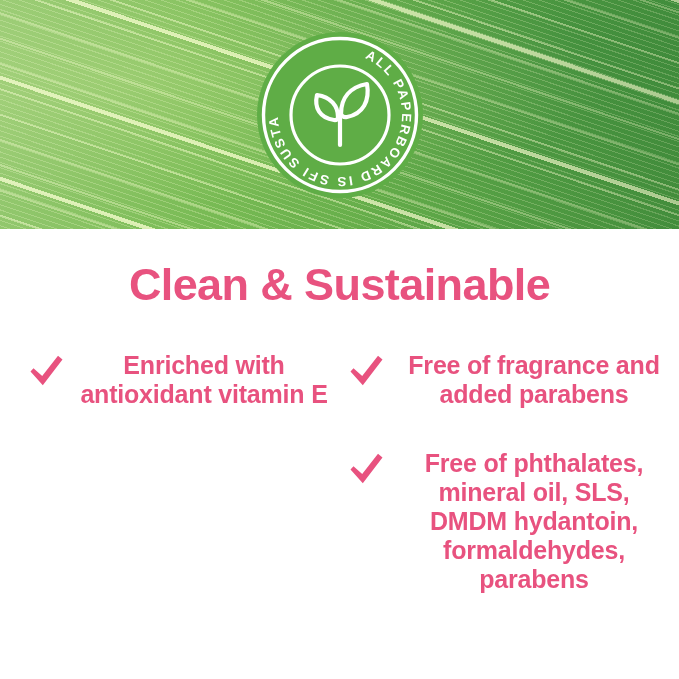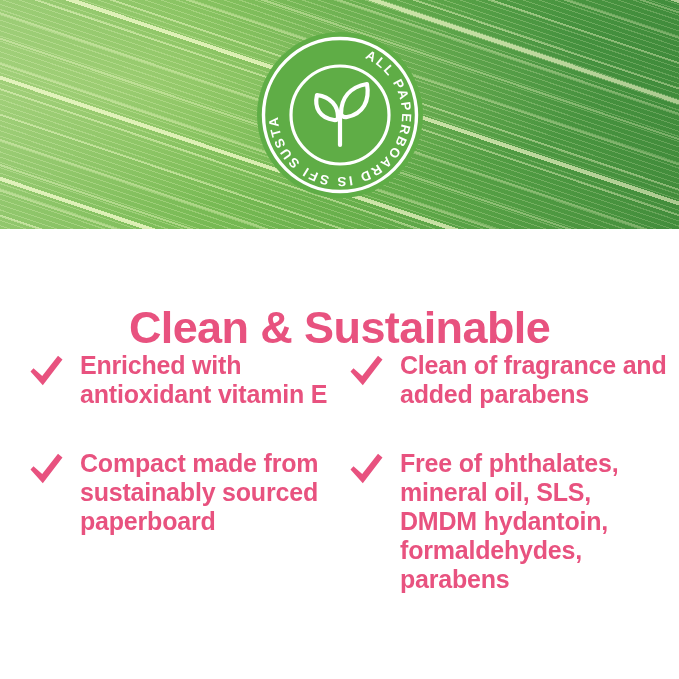--- a/index.html
+++ b/index.html
@@ -121,41 +121,41 @@
     left: 0;
     top: 33px;
     width: 679px;
     text-align: center;
     font-size: 45px;
     font-weight: bold;
     color: #e8527f;
     letter-spacing: -0.6px;
     line-height: 1;
     white-space: nowrap;
-    margin-top: 43px;
   }
 
   .grid {
     position: absolute;
     left: 0;
     top: 122px;
     width: 679px;
   }
   .col {
     position: absolute;
     top: 0;
   }
   .col-left  { left: 28px;  width: 300px; }
   .col-right { left: 348px; width: 320px; }
 
   .feature {
     position: relative;
     display: block;
     padding-left: 52px;
     margin-bottom: 40px;
+    text-align: center;
   }
   .check {
     position: absolute;
     left: 0;
     top: 4px;
     width: 40px;
     height: 34px;
   }
   .check svg { display: block; }
   .feature-text {
@@ -215,40 +215,32 @@
 
         <div class="feature">
           <span class="check">
             <svg width="40" height="34" viewBox="0 0 40 34" xmlns="http://www.w3.org/2000/svg">
               <path d="M 2.5,16.5 L 5.5,13.2 L 14.2,21.0 L 30.0,0.8 L 34.5,4.4 L 14.8,30.2 Z" fill="#e8527f"></path>
             </svg>
           </span>
           <span class="feature-text">Enriched with antioxidant vitamin E</span>
         </div>
 
+
+      </div>
+
+      <div class="col col-right">
+
         <div class="feature">
           <span class="check">
             <svg width="40" height="34" viewBox="0 0 40 34" xmlns="http://www.w3.org/2000/svg">
               <path d="M 2.5,16.5 L 5.5,13.2 L 14.2,21.0 L 30.0,0.8 L 34.5,4.4 L 14.8,30.2 Z" fill="#e8527f"></path>
             </svg>
           </span>
-          <span class="feature-text">Compact made from sustainably sourced paperboard</span>
-        </div>
-
-      </div>
-
-      <div class="col col-right">
-
-        <div class="feature">
-          <span class="check">
-            <svg width="40" height="34" viewBox="0 0 40 34" xmlns="http://www.w3.org/2000/svg">
-              <path d="M 2.5,16.5 L 5.5,13.2 L 14.2,21.0 L 30.0,0.8 L 34.5,4.4 L 14.8,30.2 Z" fill="#e8527f"></path>
-            </svg>
-          </span>
-          <span class="feature-text">Clean of fragrance and added parabens</span>
+          <span class="feature-text">Free of fragrance and added parabens</span>
         </div>
 
         <div class="feature">
           <span class="check">
             <svg width="40" height="34" viewBox="0 0 40 34" xmlns="http://www.w3.org/2000/svg">
               <path d="M 2.5,16.5 L 5.5,13.2 L 14.2,21.0 L 30.0,0.8 L 34.5,4.4 L 14.8,30.2 Z" fill="#e8527f"></path>
             </svg>
           </span>
           <span class="feature-text">Free of phthalates, mineral oil, SLS, DMDM hydantoin, formaldehydes, parabens</span>
         </div>

